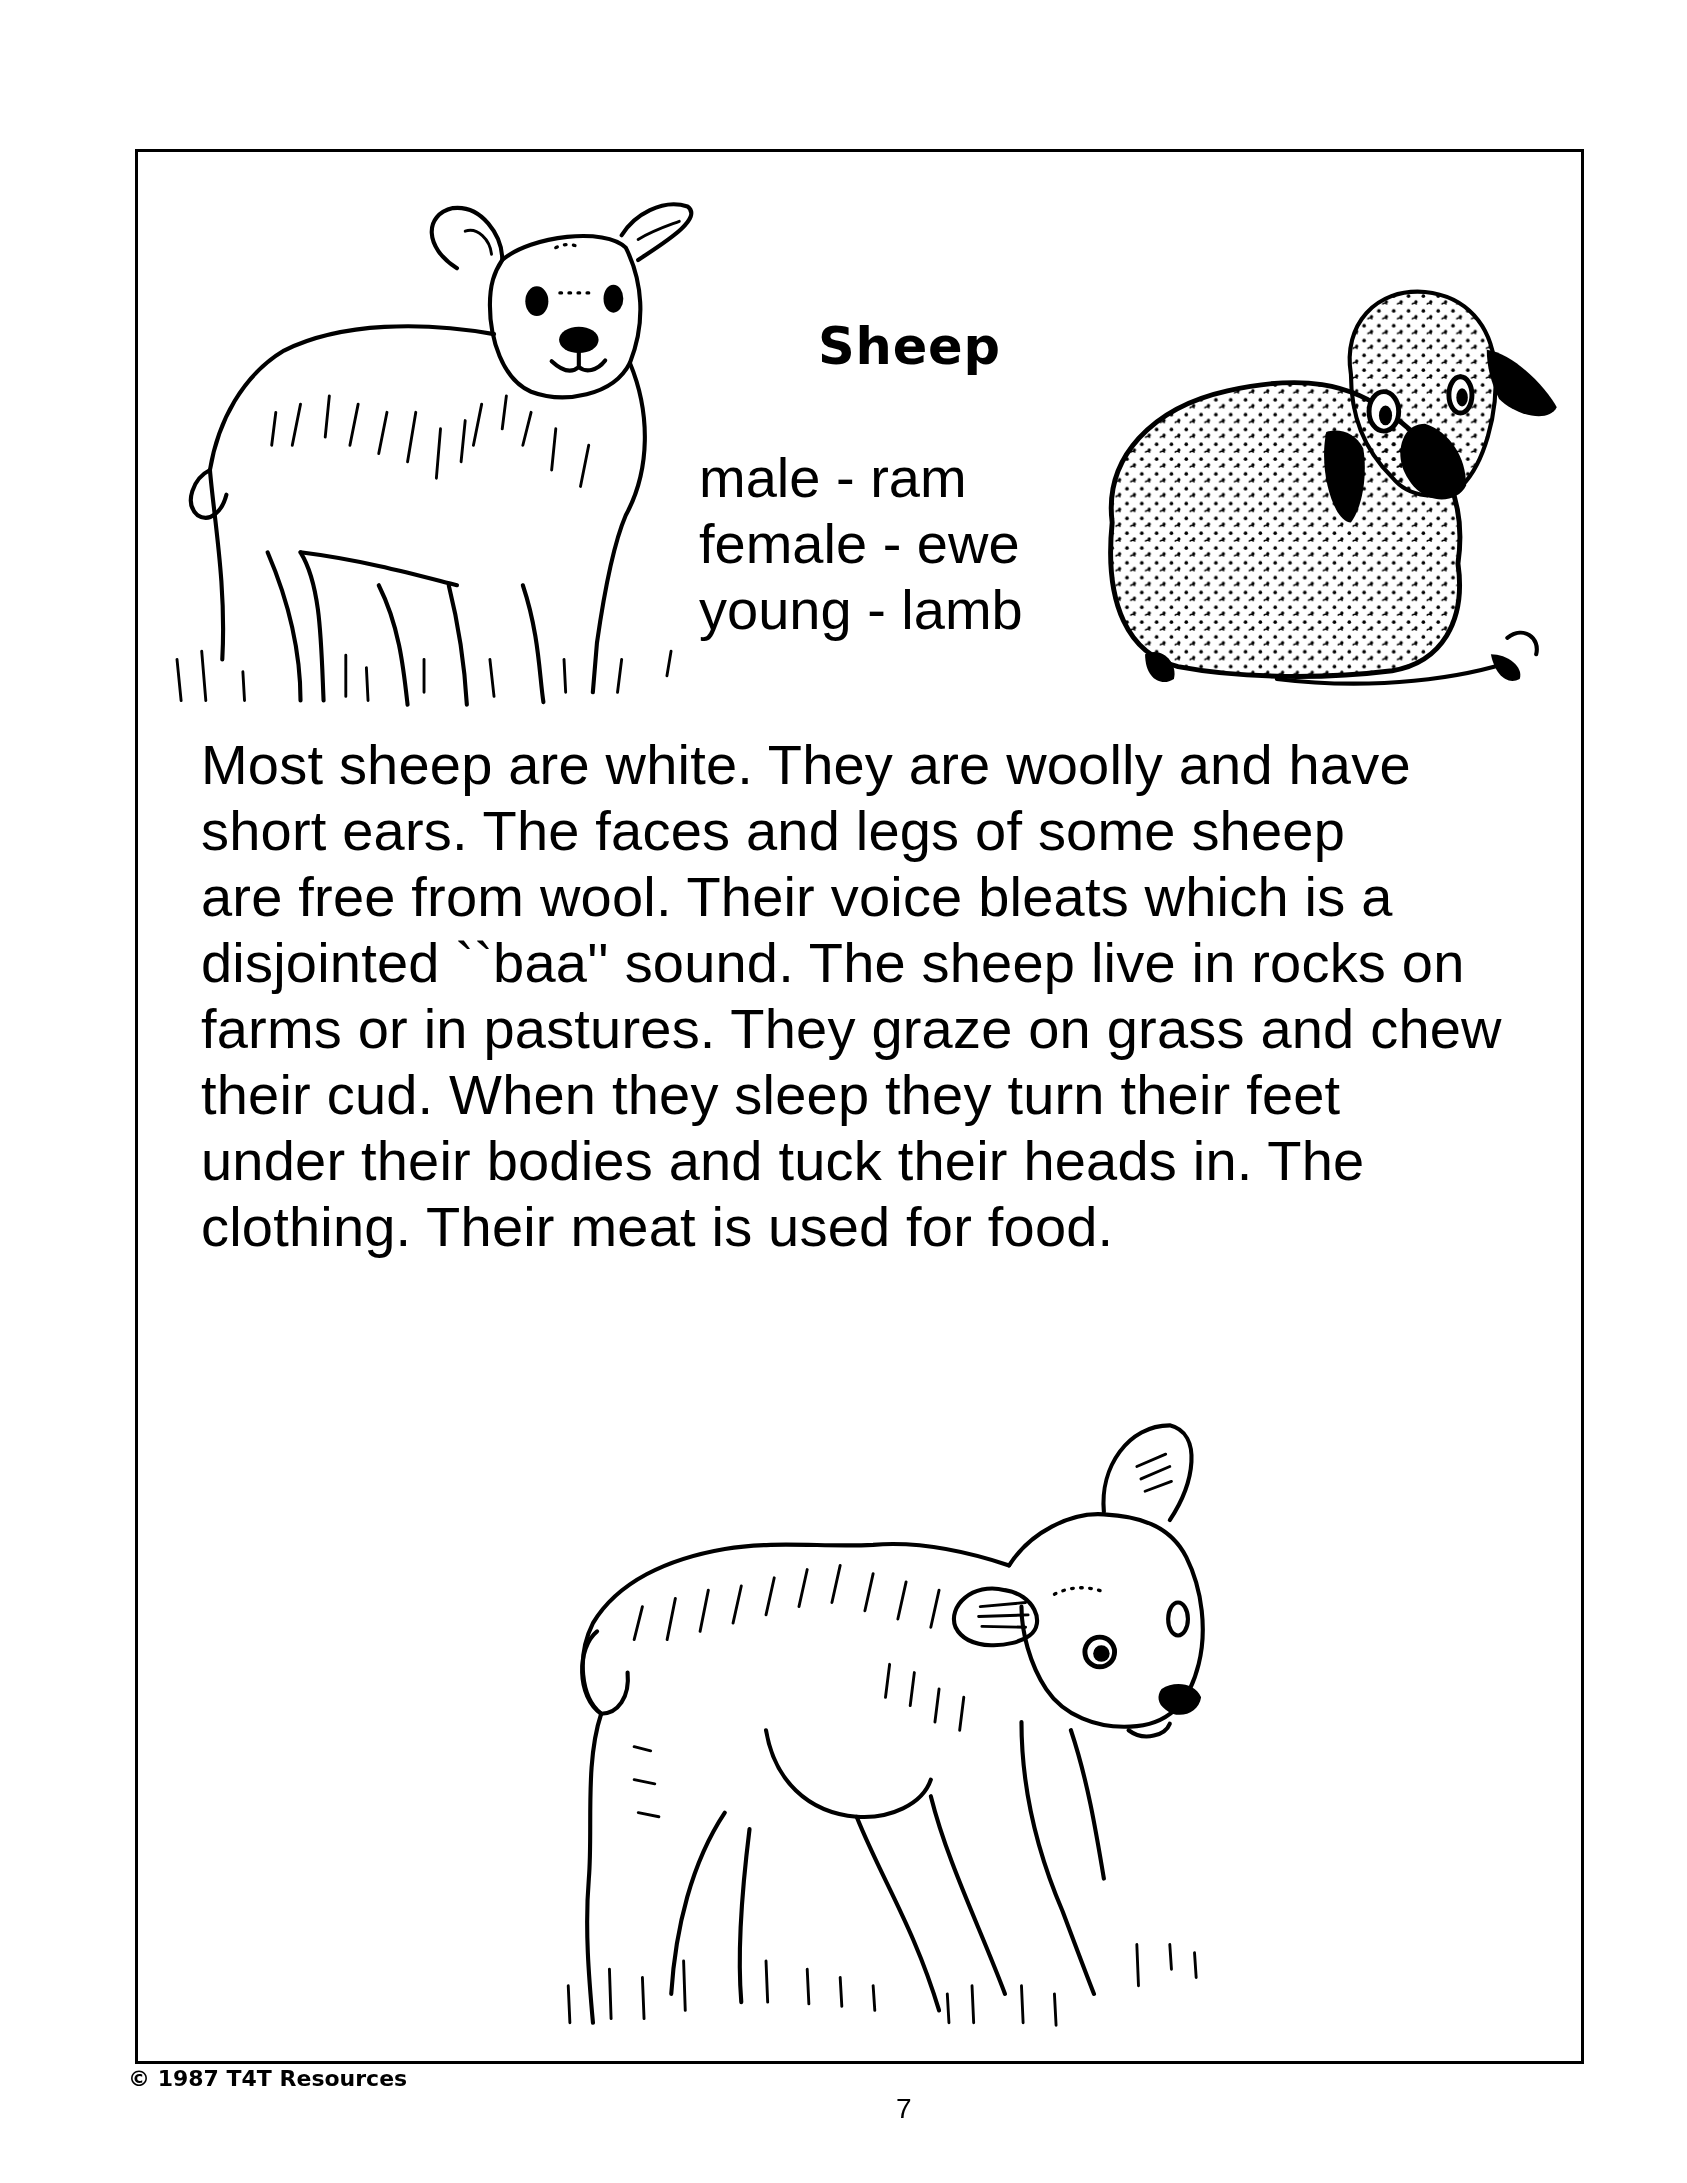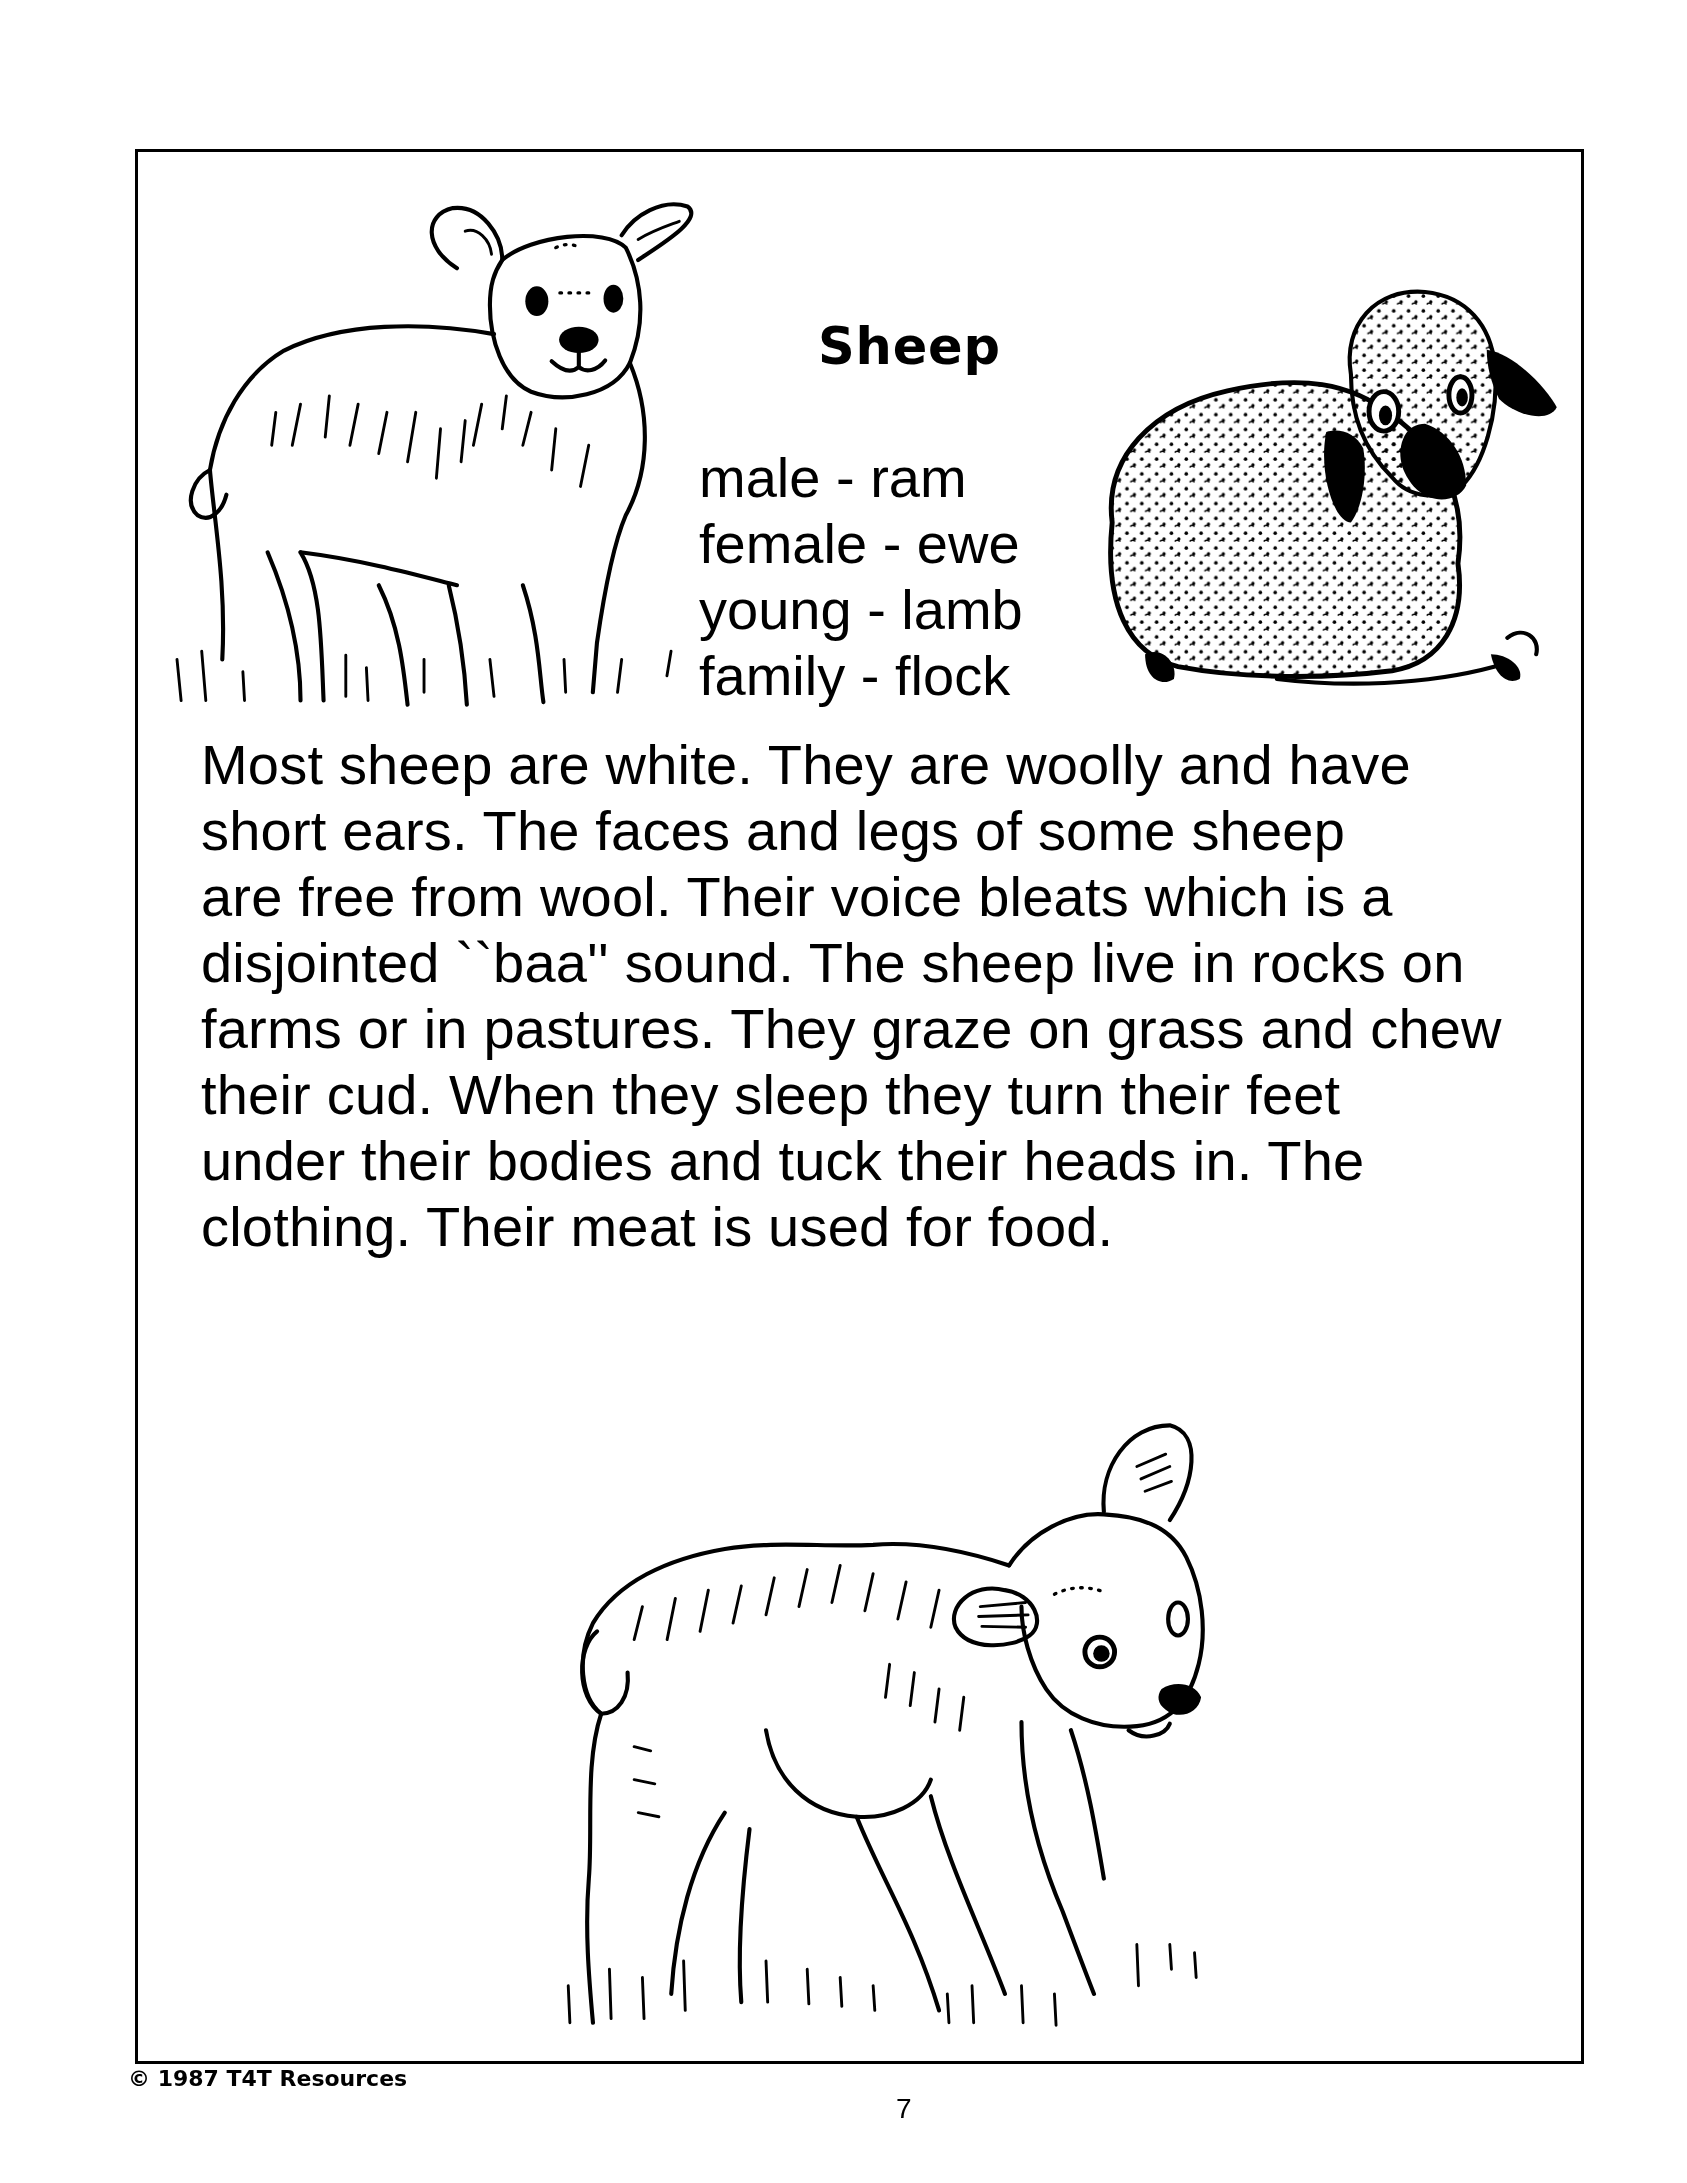--- a/index.html
+++ b/index.html
@@ -58,21 +58,20 @@
 
   <path class="thin" d="M0 560 L5 610 M30 550 L35 610 M80 575 L82 610 M205 555 L205 605 M230 570 L232 610 M300 560 L300 600 M380 560 L385 605 M470 560 L472 600 M540 560 L535 600 M600 550 L595 580"></path>
 </svg>
 
 <div class="abs title">Sheep</div>
 
 <div class="abs terms">
   <div>male - ram</div>
   <div>female - ewe</div>
   <div>young - lamb</div>
-  <div>family - flock</div>
 </div>
 
 <svg style="left:1079px; top:292px;" width="478" height="424" viewBox="0 0 580 515">
   <defs>
     <pattern id="woolDots" width="18" height="18" patternUnits="userSpaceOnUse">
       <circle cx="4" cy="5" r="2.2" fill="#000"></circle>
       <circle cx="13" cy="12" r="2" fill="#000"></circle>
       <path d="M8 15 q3 -3 6 0" stroke="#000" stroke-width="1.8" fill="none"></path>
     </pattern>
   </defs>

